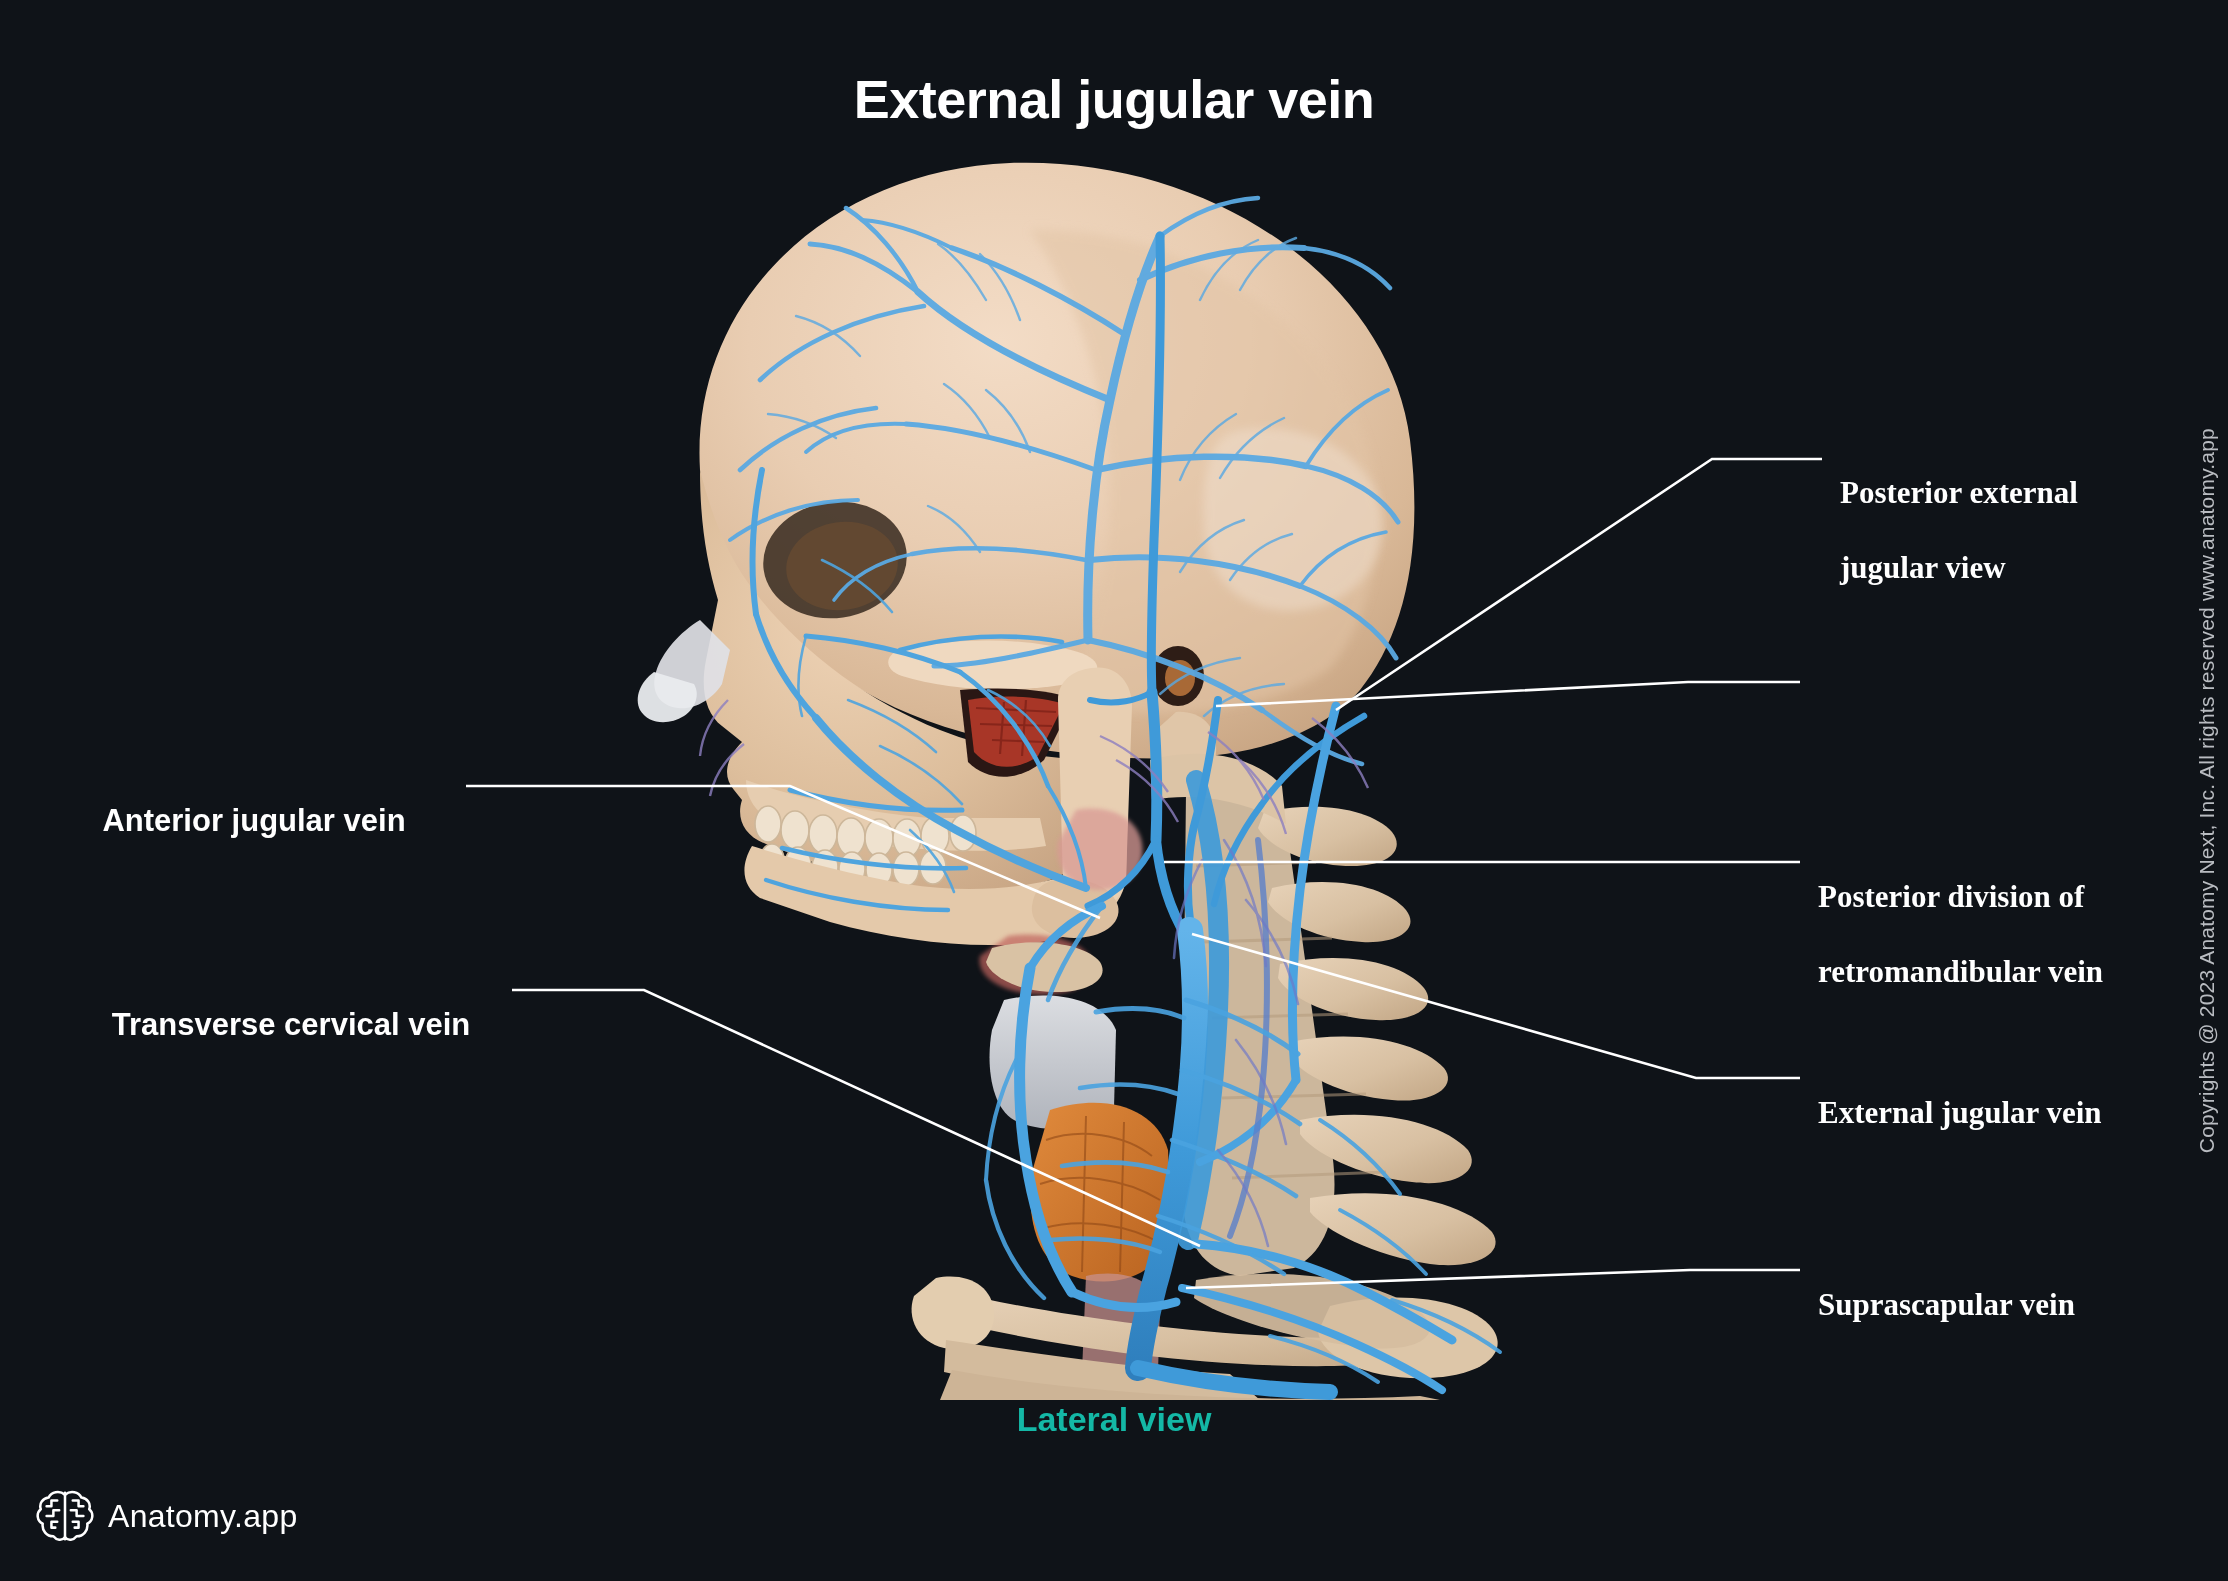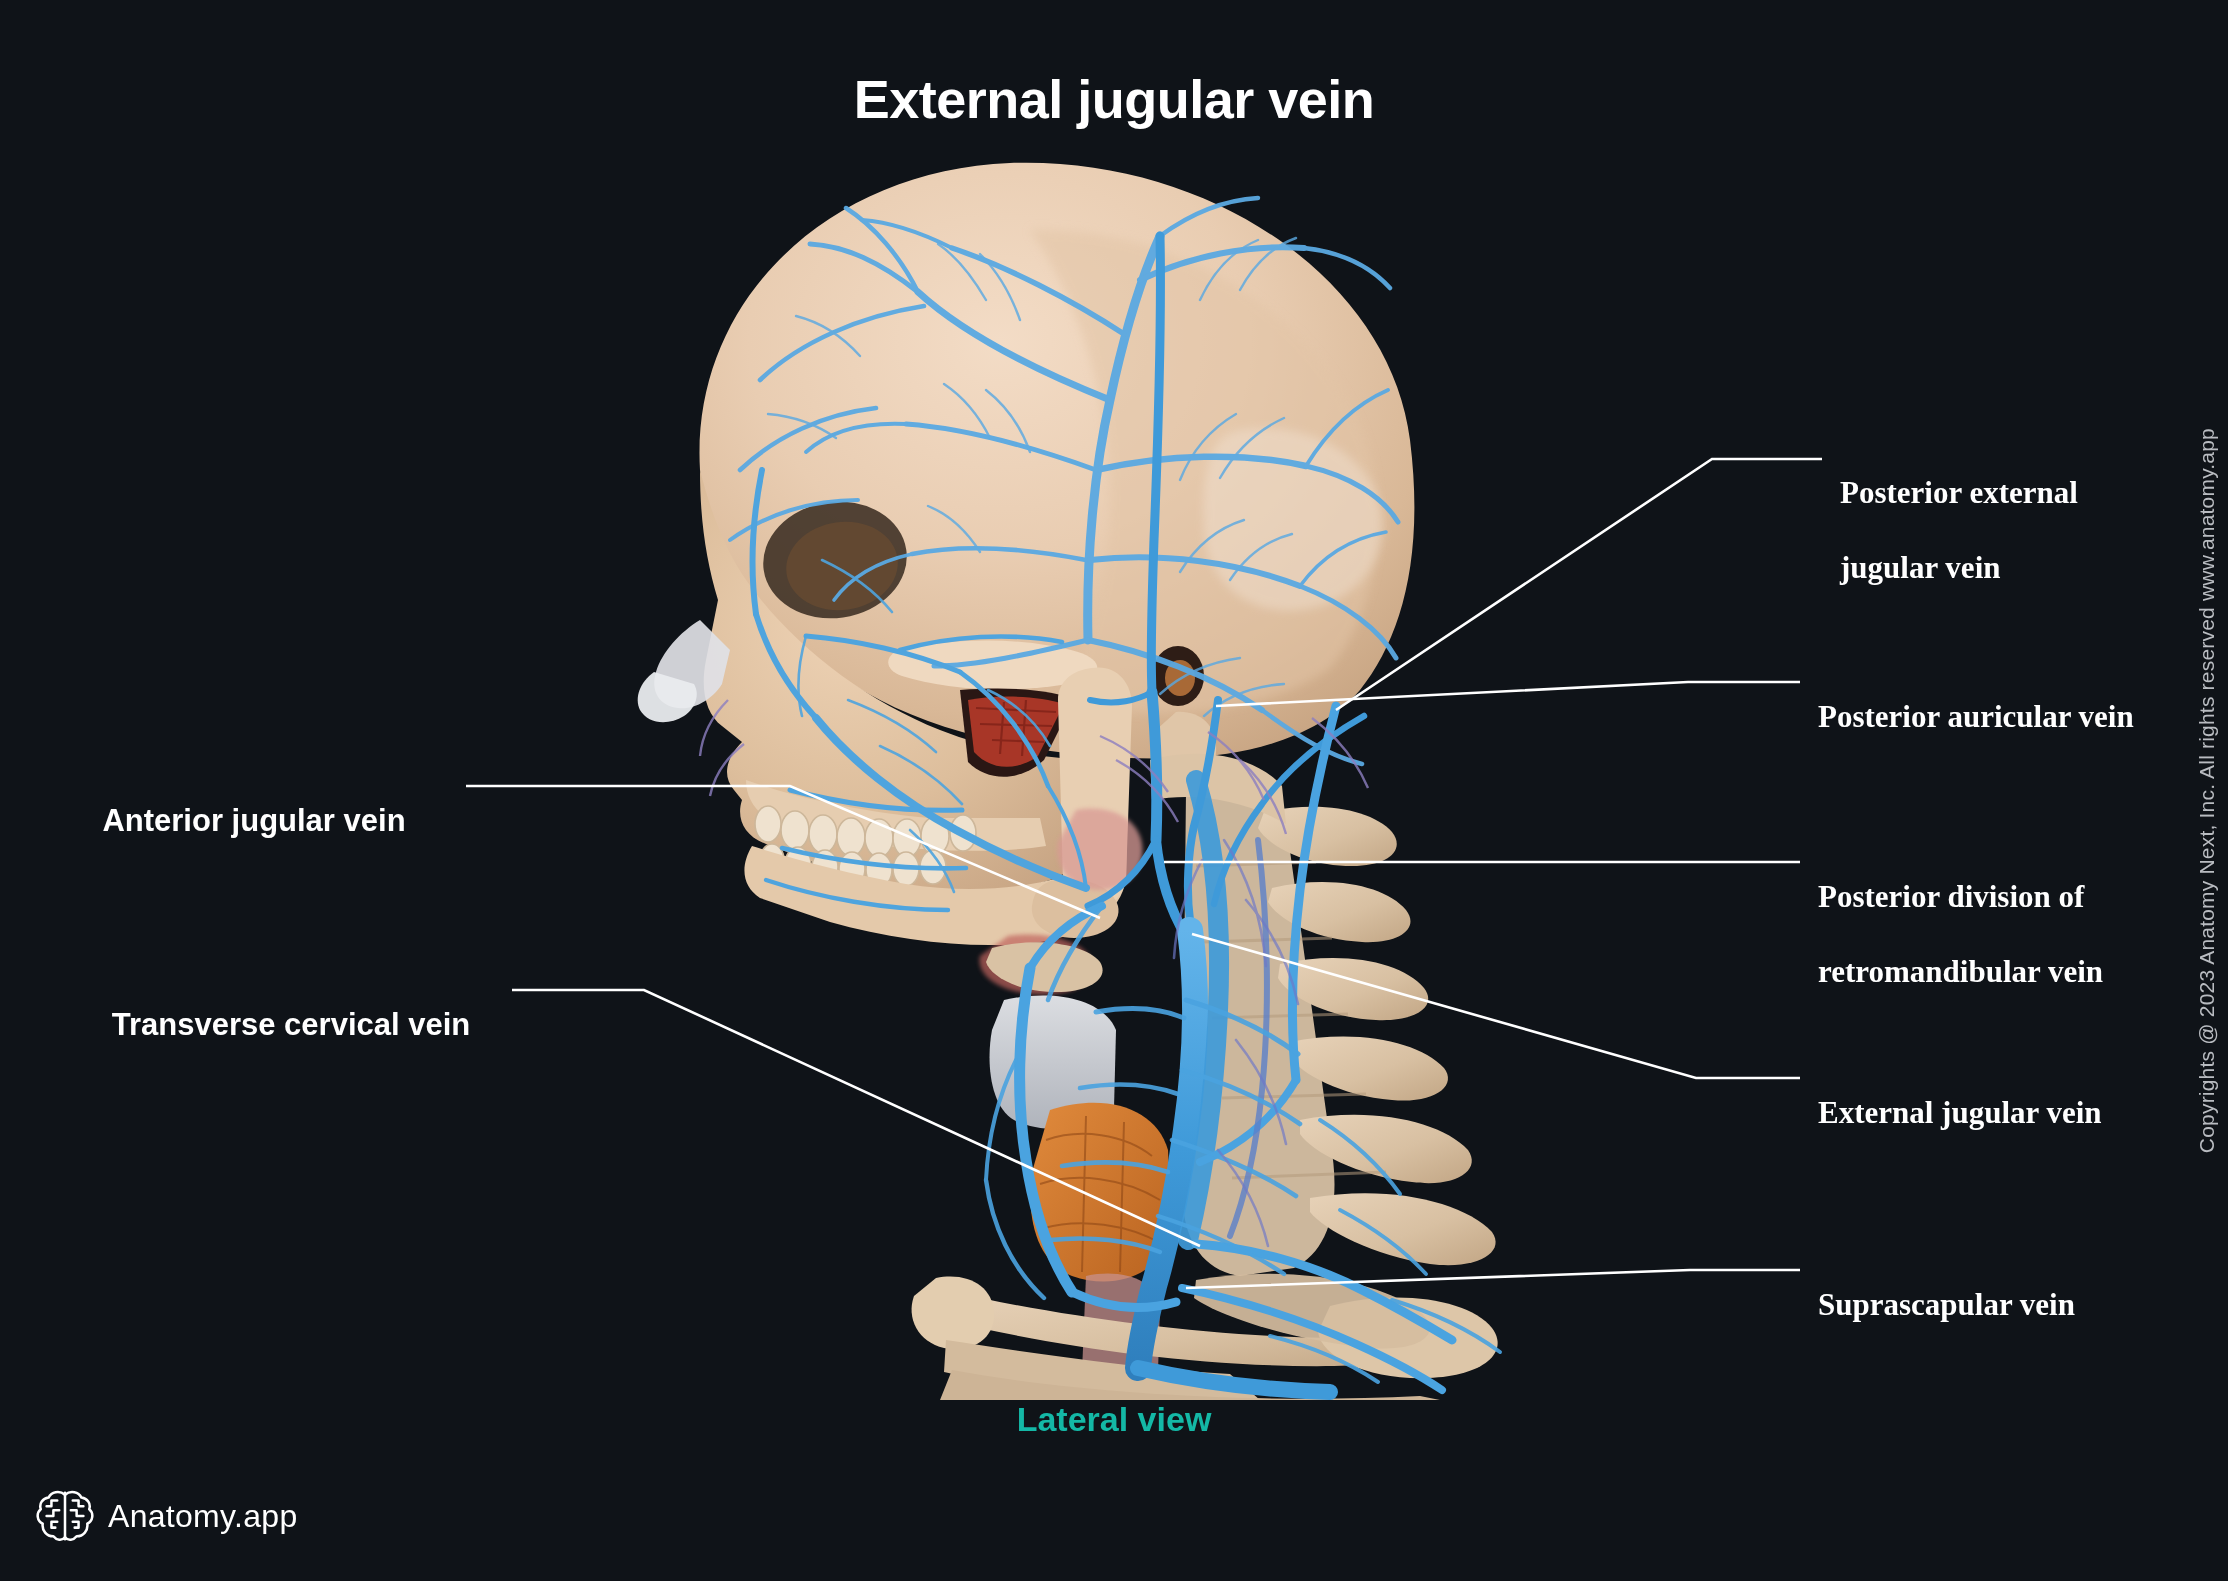--- a/index.html
+++ b/index.html
@@ -383,26 +383,23 @@
       <path d="M512 990 L644 990 L1200 1246"></path>
     </g>
   </svg>
 
   <div id="title">External jugular vein</div>
 
   <div id="caption">Lateral view</div>
 
   <div class="lbl right" style="left:1840px;top:436px;width:360px;">
     <div>Posterior external</div>
-    <div>jugular vein</div>
-  </div>
-
-  <div class="lbl right" style="left:1818px;top:660px;width:400px;">
-    <div>Posterior auricular vein</div>
-  </div>
+    <div>jugular view</div>
+  </div>
+
 
   <div class="lbl right" style="left:1818px;top:840px;width:400px;">
     <div>Posterior division of</div>
     <div>retromandibular vein</div>
   </div>
 
   <div class="lbl right" style="left:1818px;top:1056px;width:400px;">
     <div>External jugular vein</div>
   </div>
 

